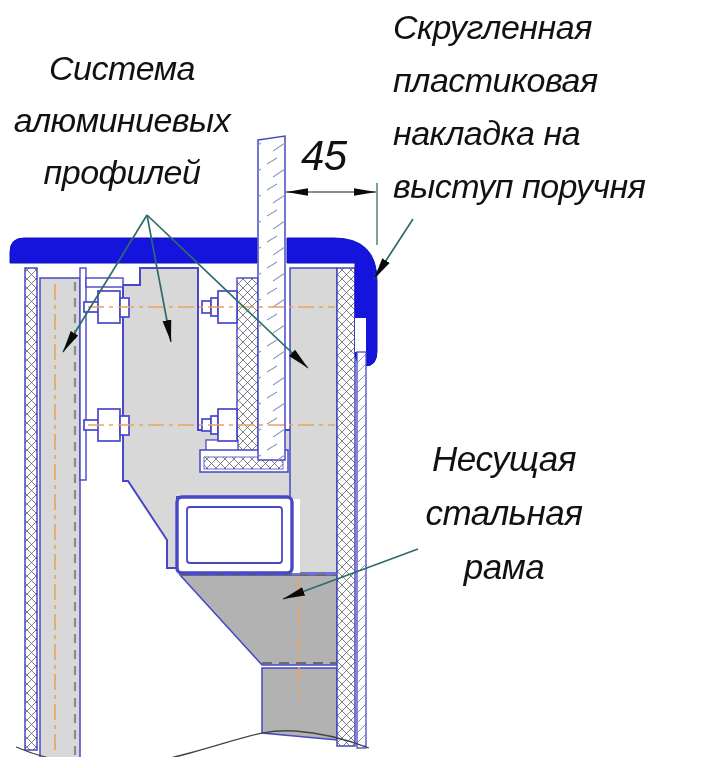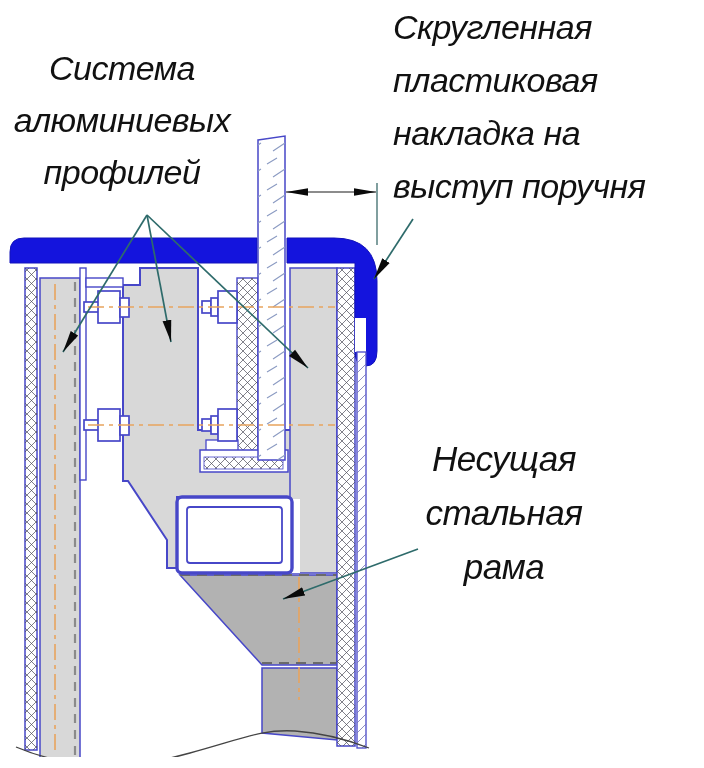--- a/index.html
+++ b/index.html
@@ -143,14 +143,15 @@
 
 <div class="label lbl-cap">Скругленная
 пластиковая
 накладка на
 выступ поручня</div>
 
 <div class="label lbl-frame">Несущая
 стальная
 рама</div>
 
+<div class="label lbl-dim">45</div>
 
 </div>
 
 </body></html>

